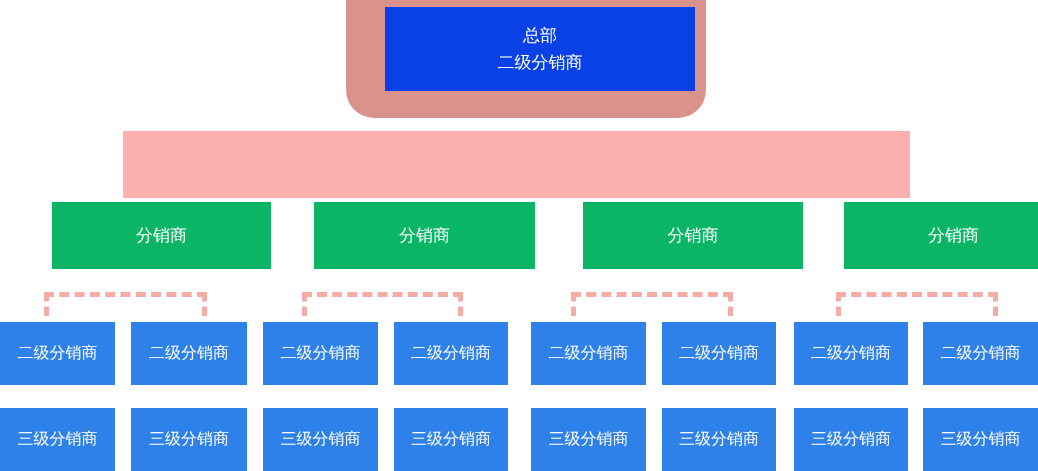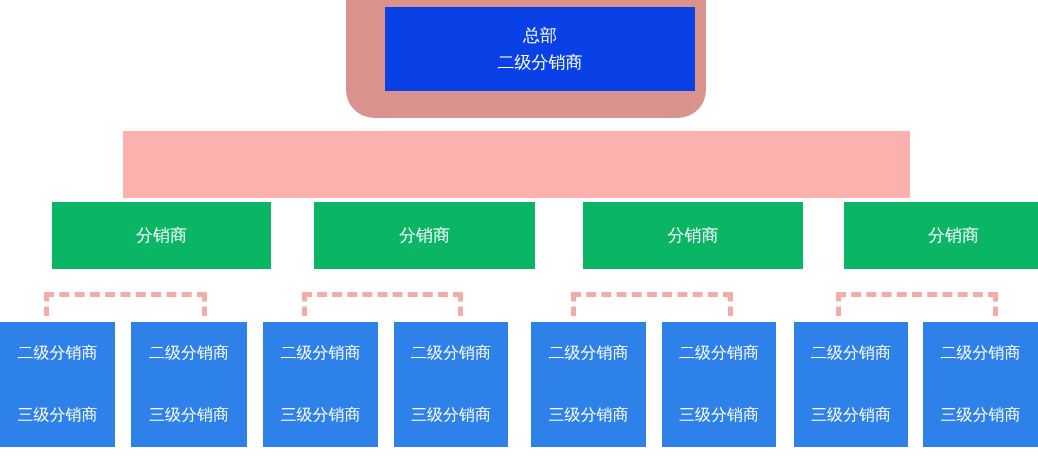--- a/index.html
+++ b/index.html
@@ -67,21 +67,21 @@
   .b2 { left: 302px; width: 161px; }
   .b3 { left: 571px; width: 162px; }
   .b4 { left: 836px; width: 162px; }
   
   .lvl2, .lvl3 {
     height: 63px;
     background: var(--level23-box, #2E81E9);
     font-size: 16px;
   }
   .lvl2 { top: 322px; }
-  .lvl3 { top: 384px; }
+  .lvl3 { top: 408px; }
   .c1 { left: 0px;   width: 115px; }
   .c2 { left: 131px; width: 116px; }
   .c3 { left: 263px; width: 115px; }
   .c4 { left: 394px; width: 114px; }
   .c5 { left: 531px; width: 115px; }
   .c6 { left: 662px; width: 114px; }
   .c7 { left: 794px; width: 114px; }
   .c8 { left: 923px; width: 115px; }
 </style>
 </head>

